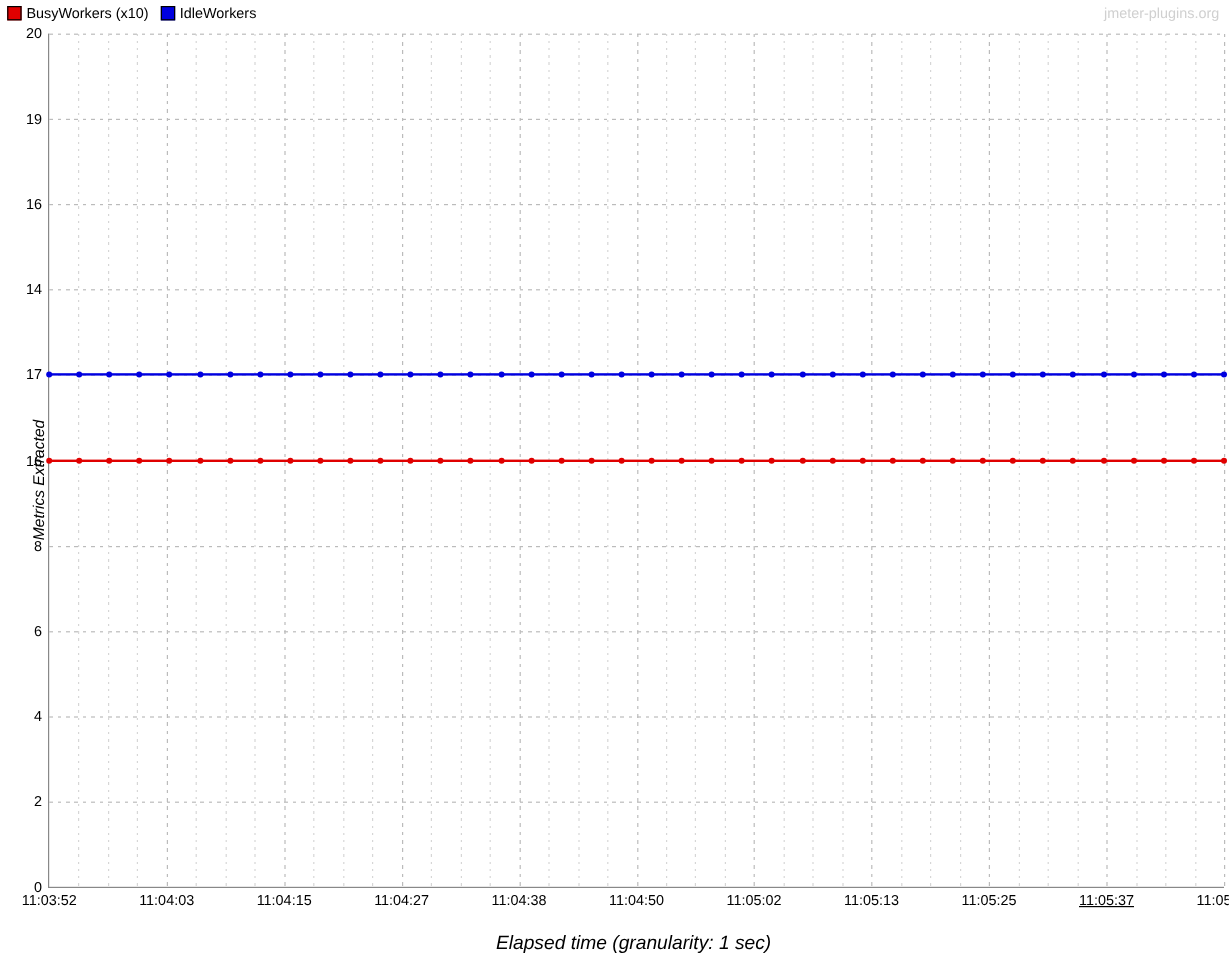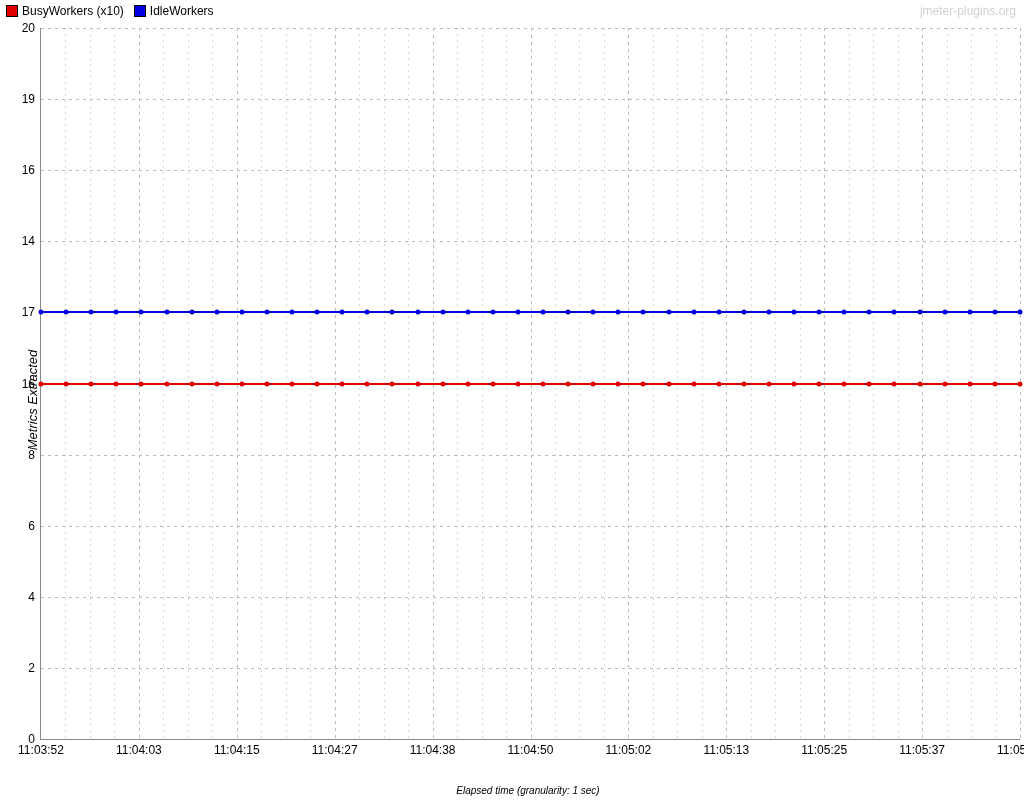--- a/index.html
+++ b/index.html
@@ -42,21 +42,21 @@
     font-style: italic;
     font-size: 13px;
     white-space: nowrap;
   }
   .xlabel {
     position: absolute;
     left: 0; right: 0;
     bottom: 4px;
     text-align: center;
     font-style: italic;
-    font-size: 10px;
+    font-size: 16px;
     padding-left: 32px;
   }
   .plot-wrap {
     position: absolute;
     left: 40px;
     right: 4px;
     top: 28px;
     bottom: 42px;
   }
   .plot {
@@ -194,21 +194,21 @@
       <div class="xtick-label" style="left: 70%;">11:05:13</div>
       <div class="grid-v-minor" style="left: 72.5%;"></div>
       <div class="grid-v-minor" style="left: 75%;"></div>
       <div class="grid-v-minor" style="left: 77.5%;"></div>
       <div class="grid-v" style="left: 80%;"></div>
       <div class="xtick-label" style="left: 80%;">11:05:25</div>
       <div class="grid-v-minor" style="left: 82.5%;"></div>
       <div class="grid-v-minor" style="left: 85%;"></div>
       <div class="grid-v-minor" style="left: 87.5%;"></div>
       <div class="grid-v" style="left: 90%;"></div>
-      <div class="xtick-label" style="left: 90%;">11:05:37</div>
+      <div class="xtick-label" style="left: 90%; text-decoration: underline;">11:05:37</div>
       <div class="grid-v-minor" style="left: 92.5%;"></div>
       <div class="grid-v-minor" style="left: 95%;"></div>
       <div class="grid-v-minor" style="left: 97.5%;"></div>
       <div class="grid-v" style="left: 100%;"></div>
       <div class="xtick-label" style="left: 100%;">11:05:49</div>
       <div class="series-line" style="top: 50%; background: rgb(224, 0, 0);"></div>
       <div class="series-points" style="top: 50%;">
         <div class="pt" style="left: 0%; top: 0px; background: rgb(224, 0, 0);"></div>
         <div class="pt" style="left: 2.5641%; top: 0px; background: rgb(224, 0, 0);"></div>
         <div class="pt" style="left: 5.12821%; top: 0px; background: rgb(224, 0, 0);"></div>

